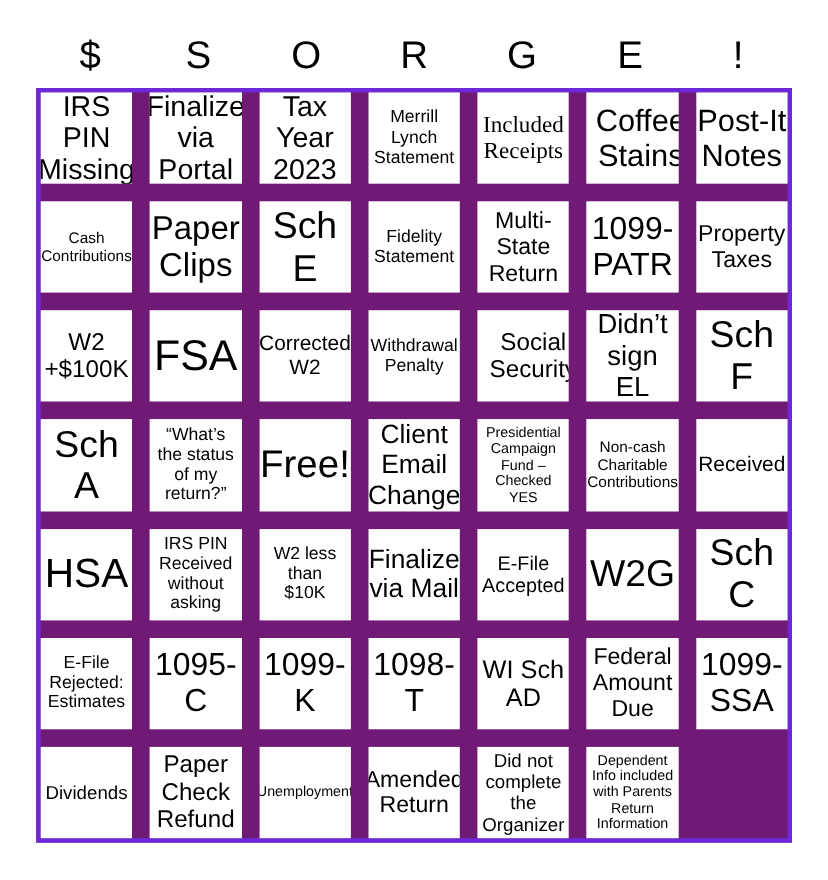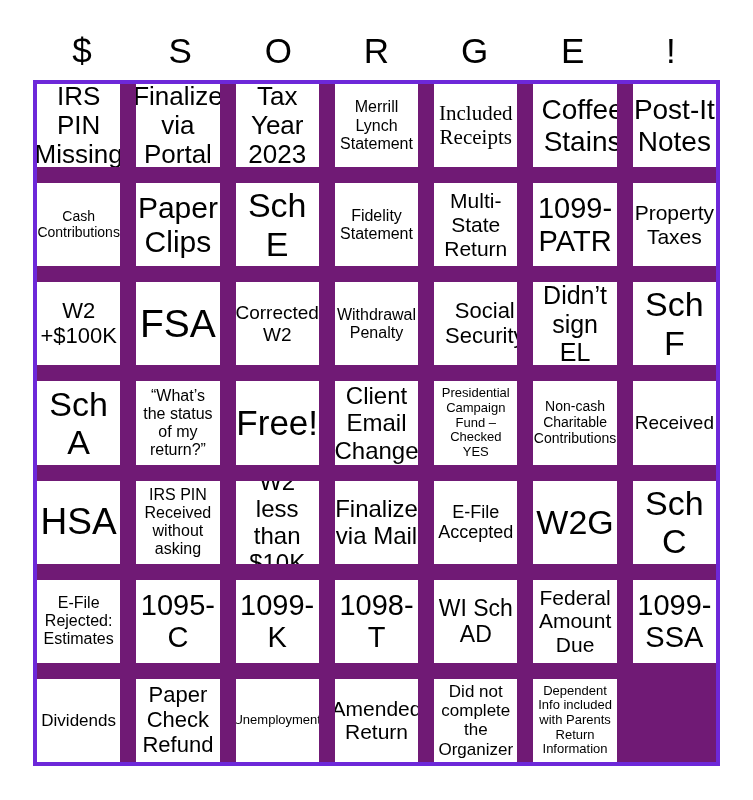--- a/index.html
+++ b/index.html
@@ -198,21 +198,21 @@
       <div class="cell">
         <span class="cell-label" style="font-size: 37px;">HSA</span>
       </div>
       <div class="cell">
         <span class="cell-label" style="font-size: 16px;">IRS PIN
 Received
 without
 asking</span>
       </div>
       <div class="cell">
-        <span class="cell-label" style="font-size: 24px;">W2 less
+        <span class="cell-label" style="font-size: 16px;">W2 less
 than
 $10K</span>
       </div>
       <div class="cell">
         <span class="cell-label" style="font-size: 24px;">Finalize
 via Mail</span>
       </div>
       <div class="cell">
         <span class="cell-label" style="font-size: 18px;">E-File
 Accepted</span>

